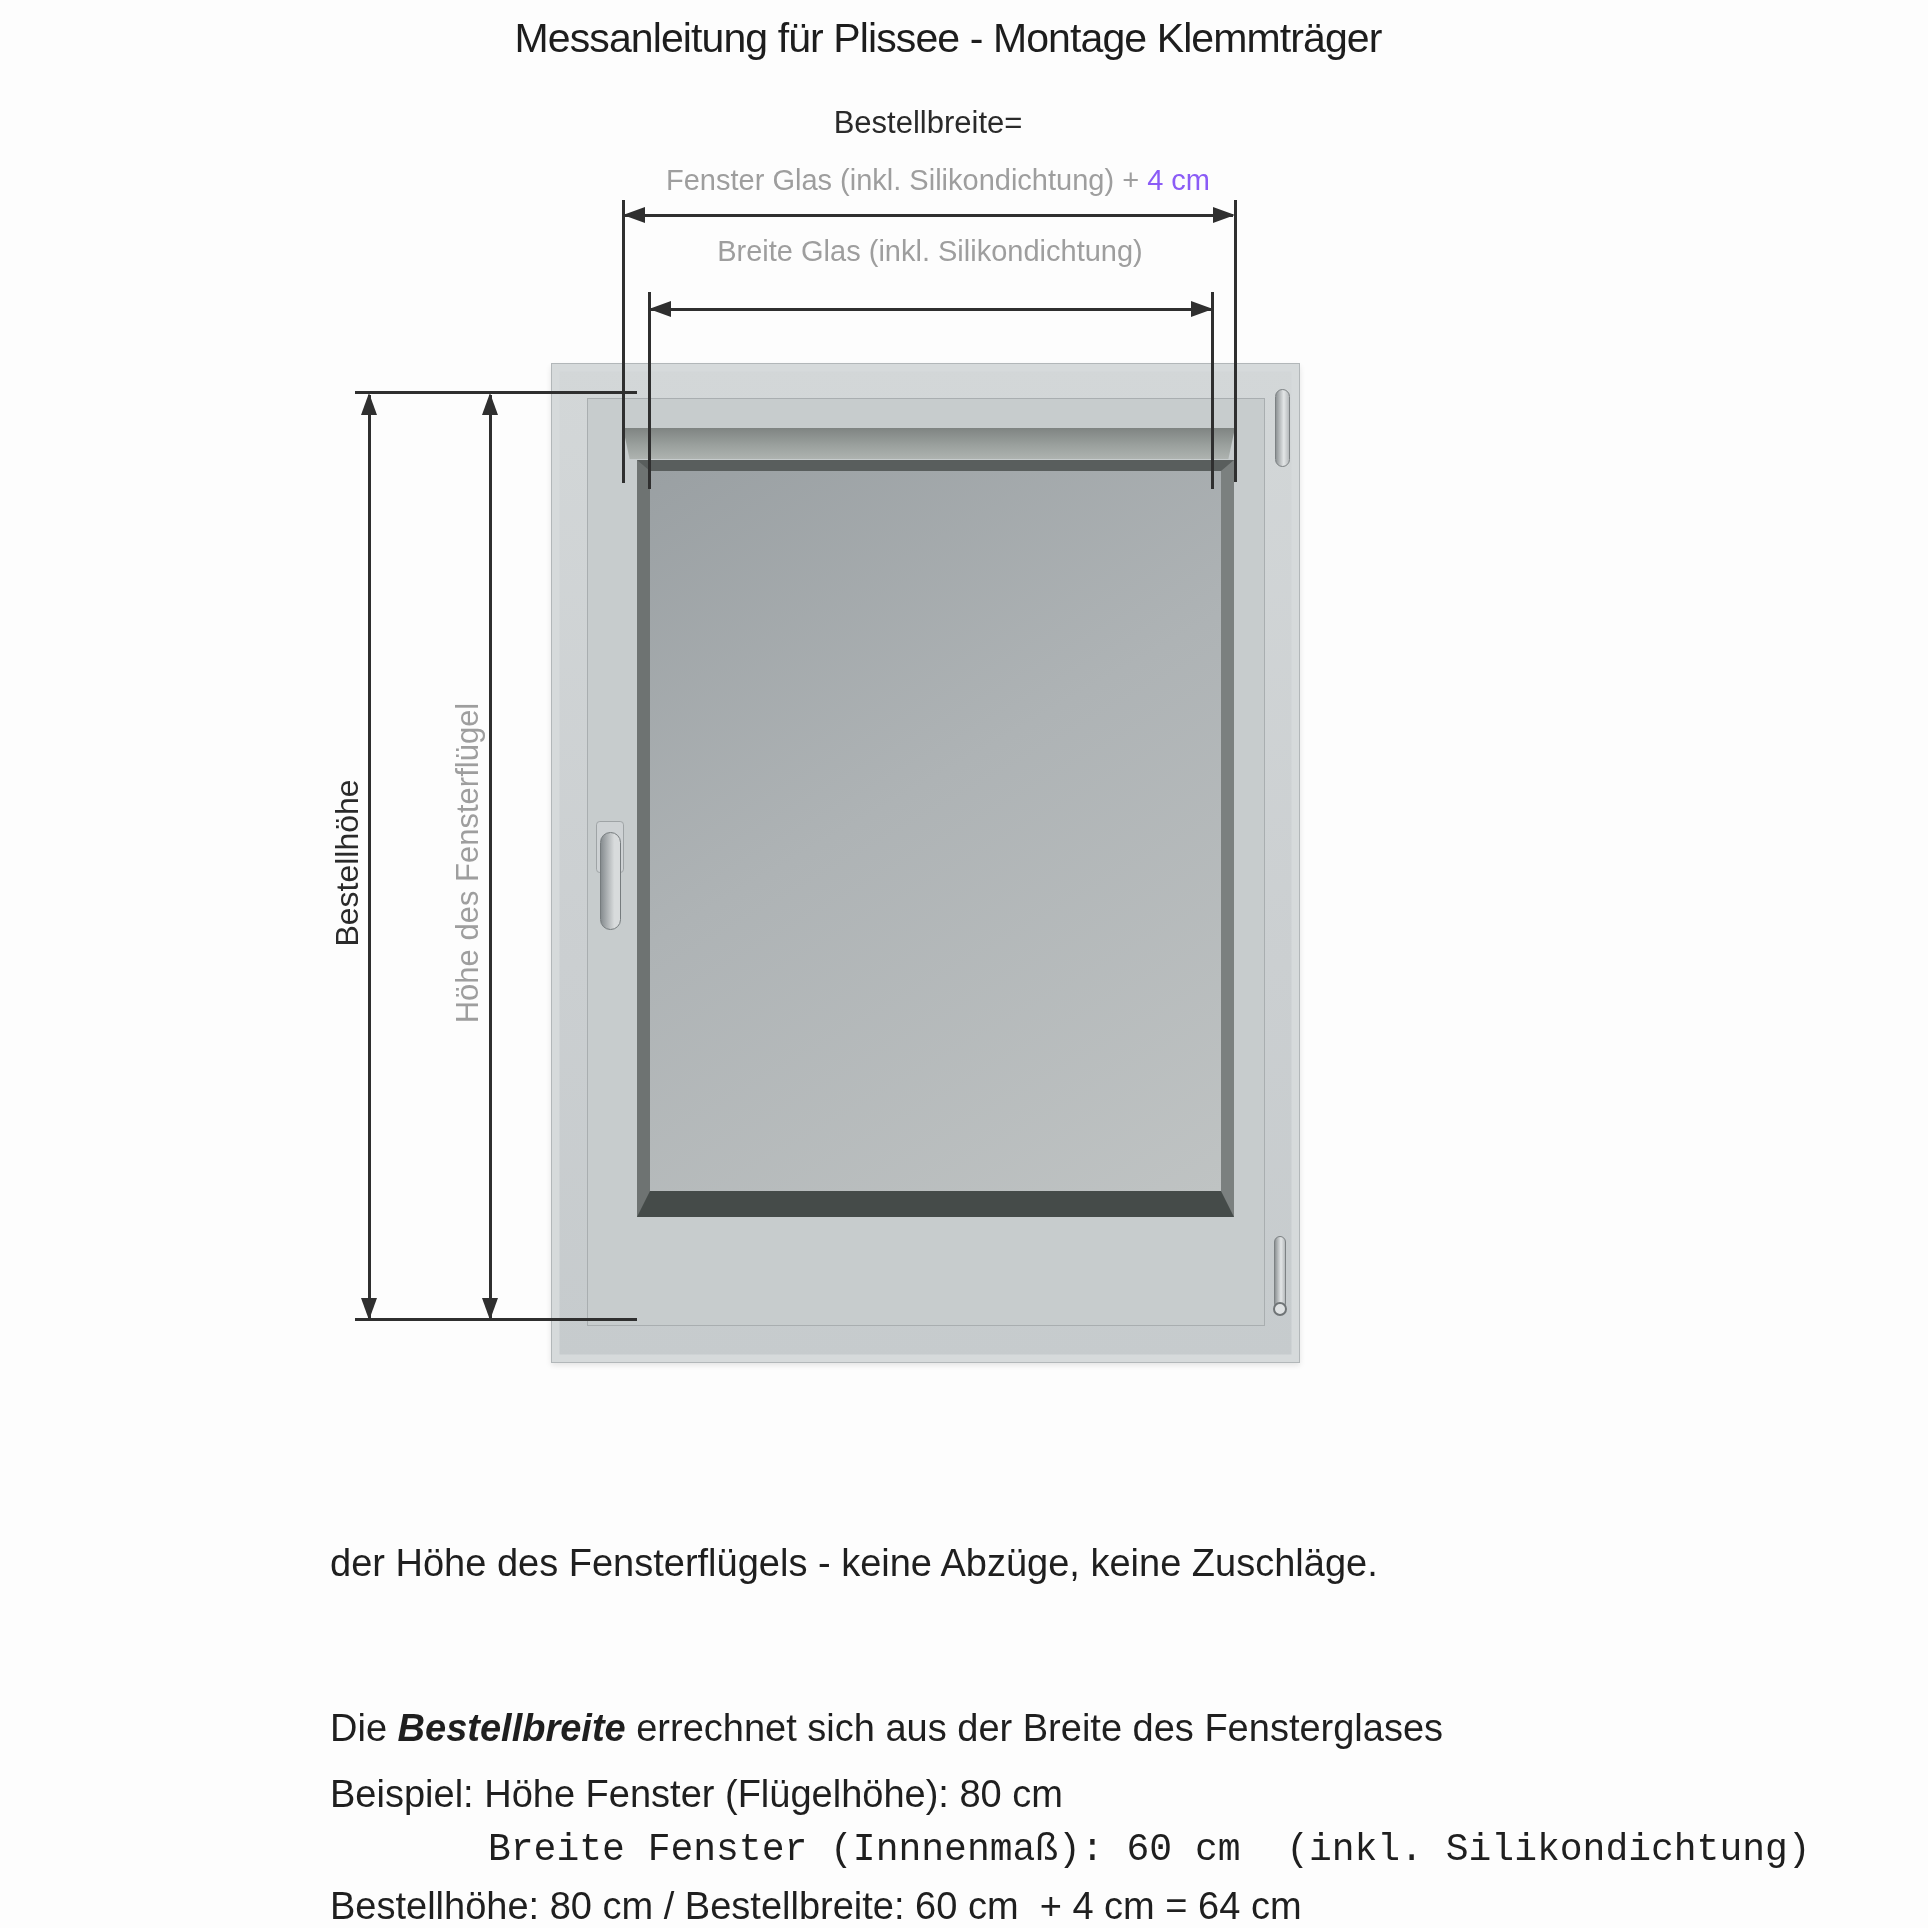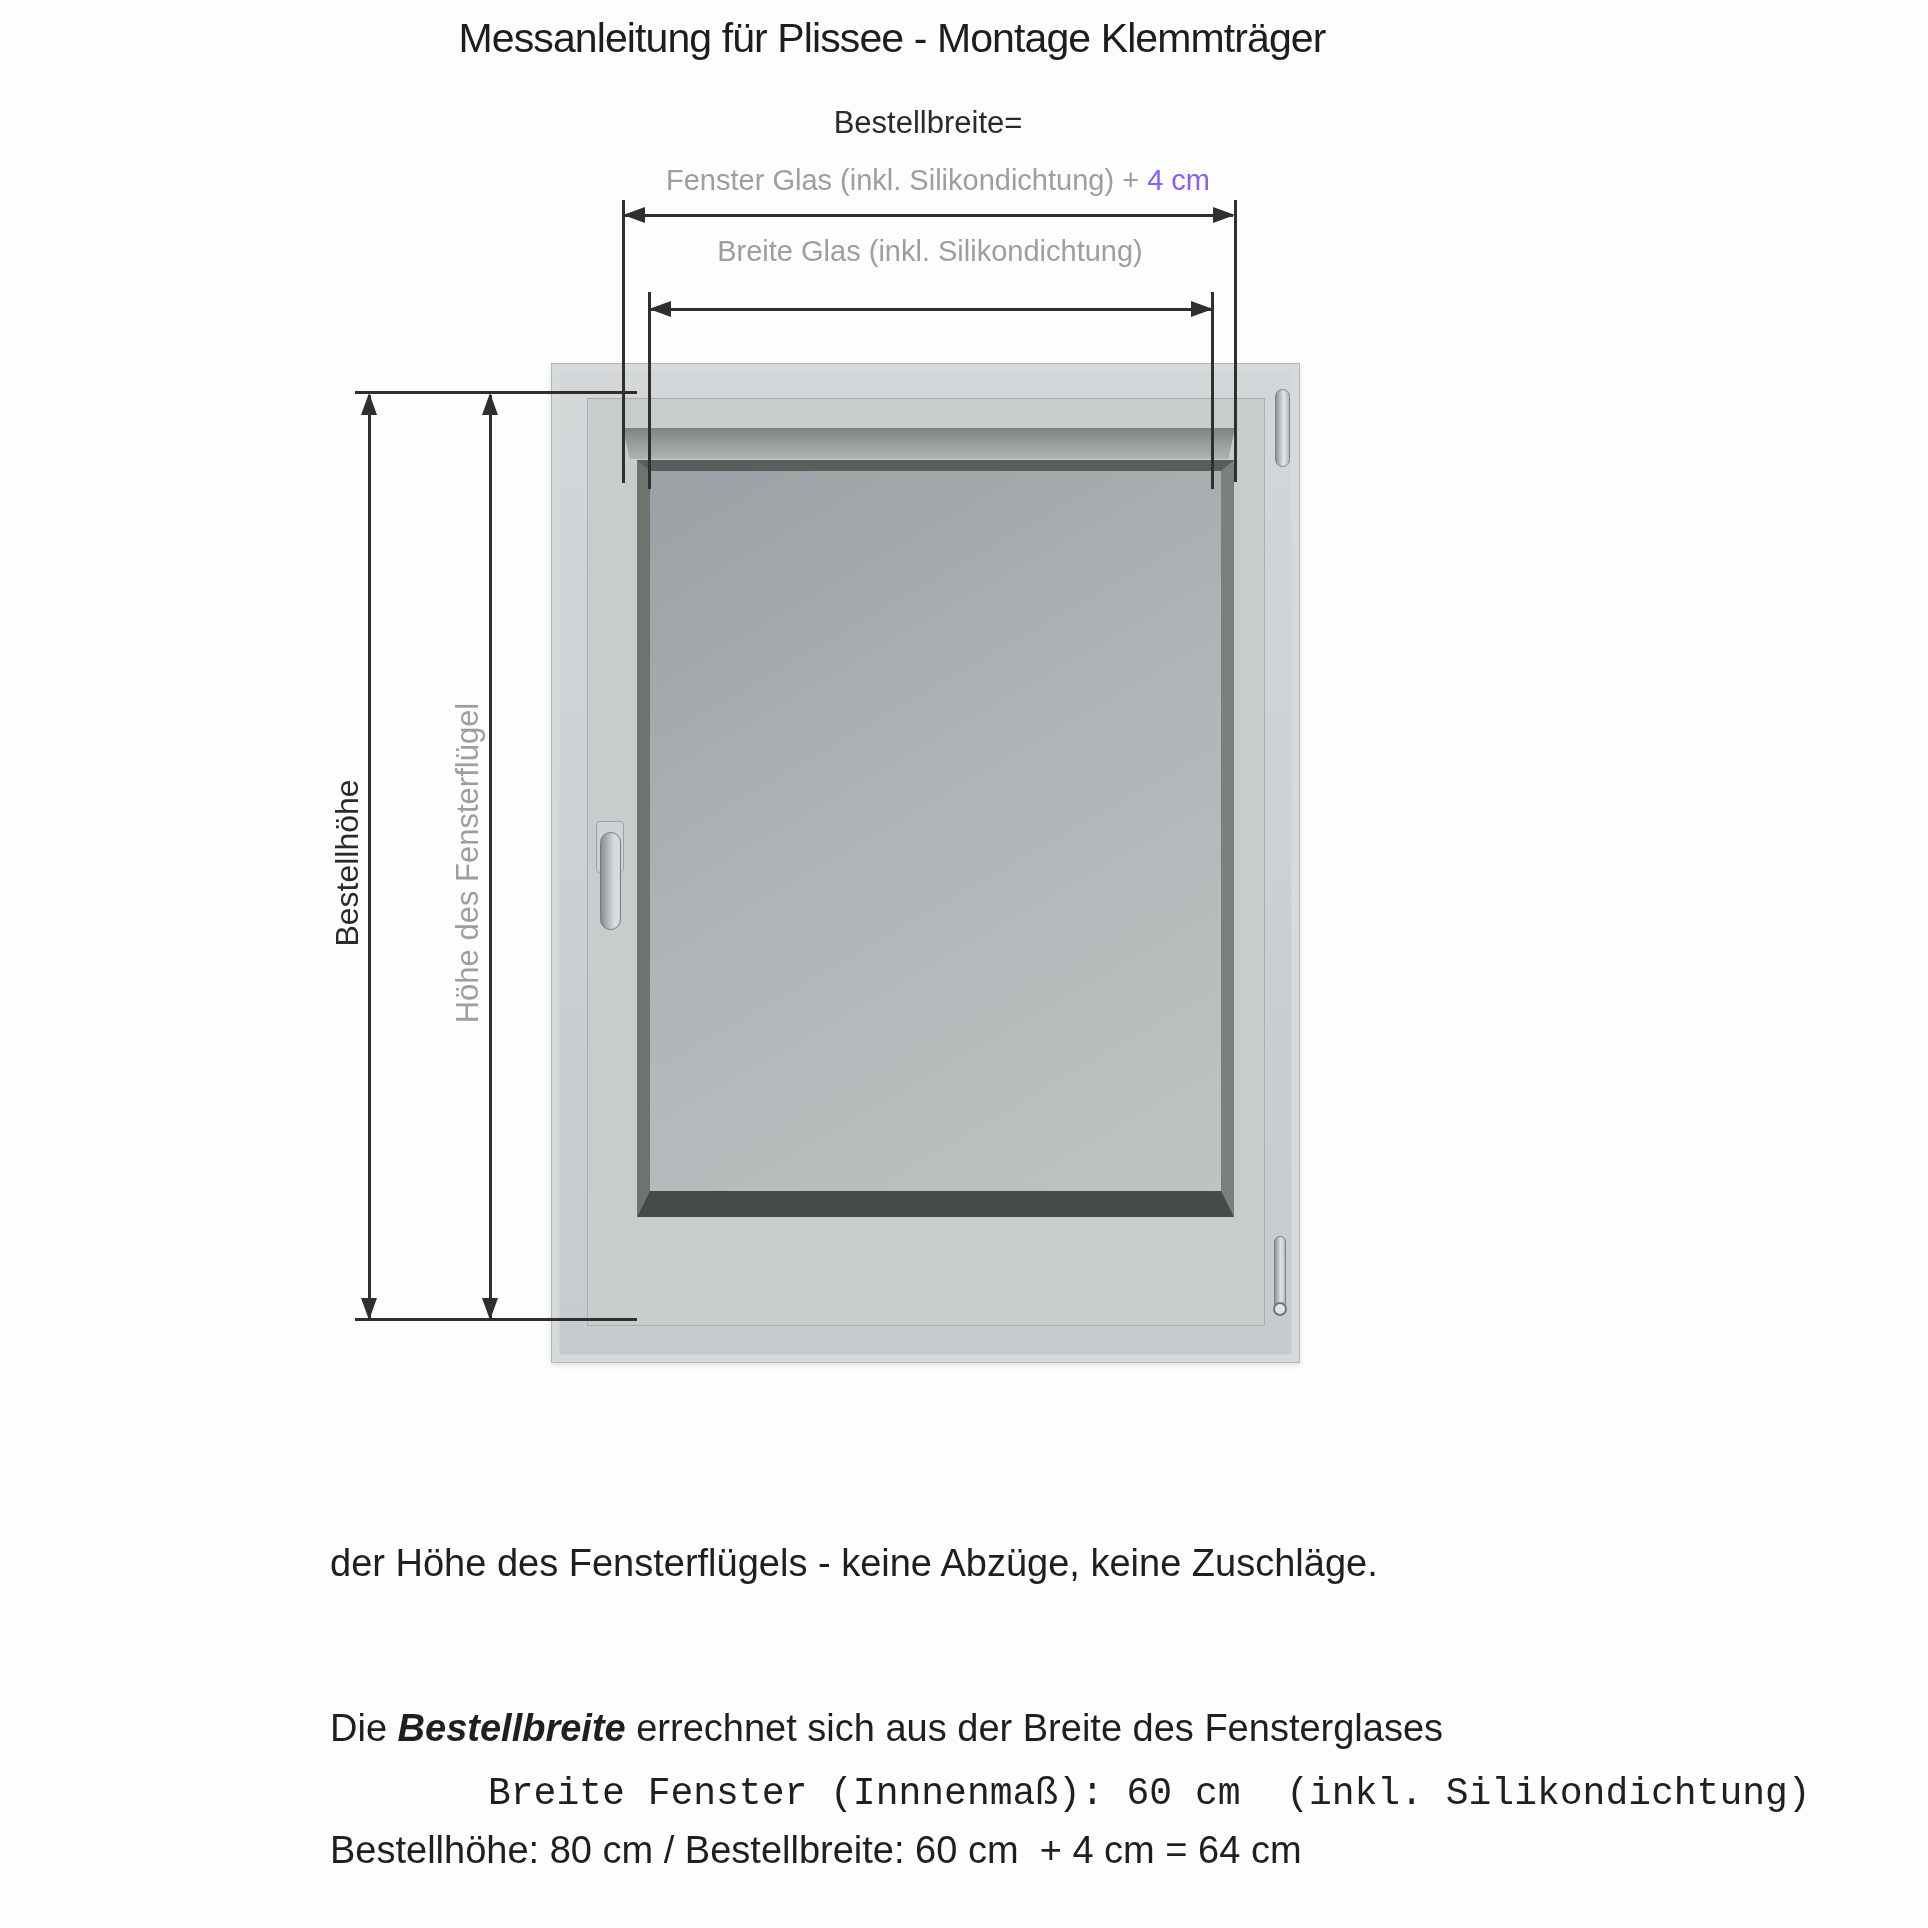--- a/index.html
+++ b/index.html
@@ -5,21 +5,21 @@
   html,body{margin:0;padding:0;}
   body{
     width:1928px;height:1928px;position:relative;overflow:hidden;
     background:#fdfdfd;
     font-family:"Liberation Sans", sans-serif;
     color:#1e1e1e;
   }
   .abs{position:absolute;}
   
   .page-title{
-    top:15px;left:892px;transform:translateX(-50%);
+    top:15px;left:948px;transform:translateX(-50%);
     font-size:41px;letter-spacing:-0.9px;color:#1d1d1d;white-space:nowrap;
   }
   .dim-caption{white-space:nowrap;transform:translateX(-50%);}
   .cap-black{font-size:31px;color:#2a2a2a;text-align:center;}
   .cap-gray{font-size:29px;color:#9e9e9e;}
   .cap-red{color:#8b5cf6;}
   .vlabel{
     white-space:nowrap;transform:translate(-50%,-50%) rotate(-90deg);
     font-size:32px;
   }
@@ -148,16 +148,17 @@
 
 <div class="abs desc-block">
   <div class="desc-line">der Höhe des Fensterflügels - keine Abzüge, keine Zuschläge.</div>
   <div class="desc-line"><span>Die </span><span class="bold-it">Bestellbreite</span><span> errechnet sich aus der Breite des Fensterglases</span></div>
   
   
   
 </div>
 
 <div class="abs example-block">
+  <div class="example-line">Beispiel: Höhe Fenster (Flügelhöhe): 80 cm</div>
   <div class="example-line indent">Breite Fenster (Innnenmaß): 60 cm  (inkl. Silikondichtung)</div>
   <div class="example-line">Bestellhöhe: 80 cm / Bestellbreite: 60 cm  + 4 cm = 64 cm</div>
 </div>
 
 
 </body></html>

